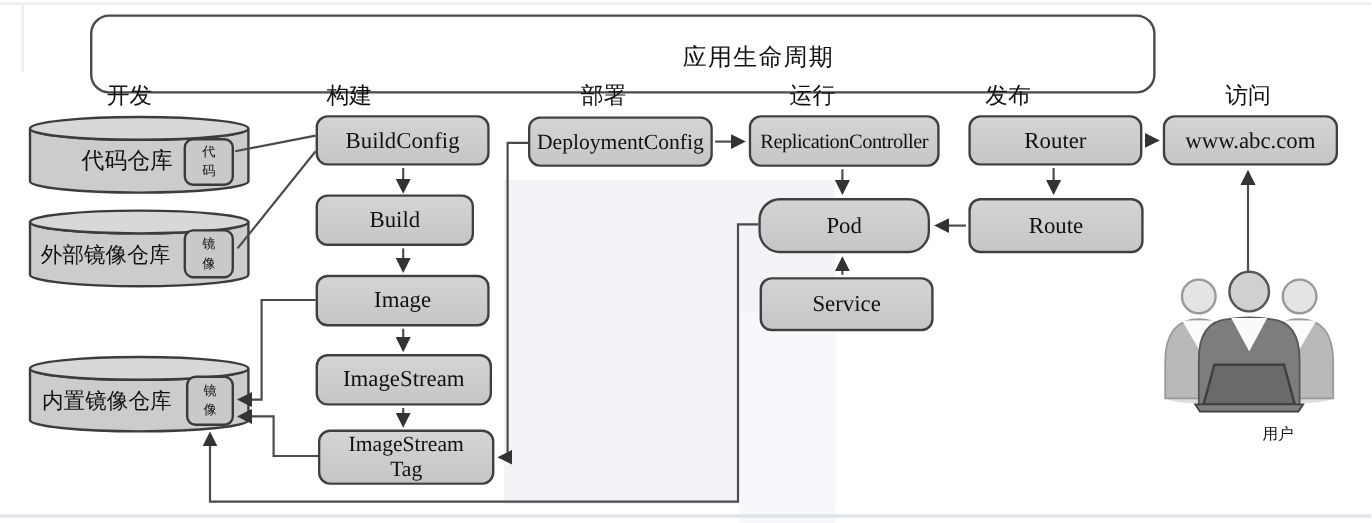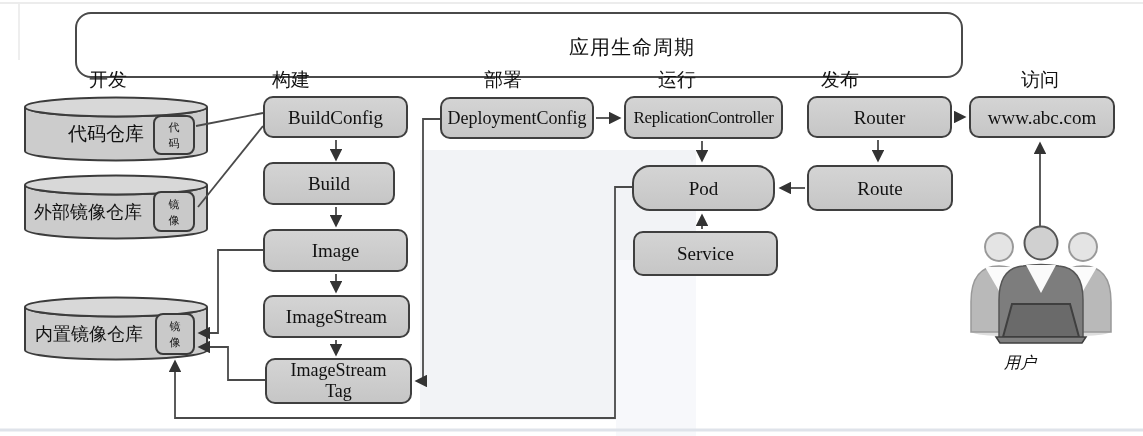--- a/index.html
+++ b/index.html
@@ -34,21 +34,21 @@
   .node .two-line{display:block;}
   .node .two-line span{display:block;}
   .badge{
     position:absolute;box-sizing:border-box;background:#c9c9c9;
     border:2px solid #3a3a3a;border-radius:8px;
     display:flex;align-items:center;justify-content:center;
     font-size:11px;line-height:16px;
   }
   .badge .stack{width:1.1em;word-break:break-all;text-align:center;}
   .cyl-label{position:absolute;font-size:18px;text-align:center;white-space:nowrap;}
-  .user-label{position:absolute;left:1004px;top:353px;width:74px;text-align:left;font-size:16px;font-style:italic;}
+  .user-label{position:absolute;left:1004px;top:353px;width:74px;text-align:right;font-size:13px;}
 </style>
 </head>
 <body>
 
 <div class="canvas">
 
   <svg class="layer" viewBox="0 0 1143 436">
     <defs>
       <marker id="arr" viewBox="0 0 10 10" refX="8" refY="5" markerWidth="7" markerHeight="7" orient="auto-start-reverse">
         <path d="M0,0 L10,5 L0,10 Z" fill="#333"></path>

